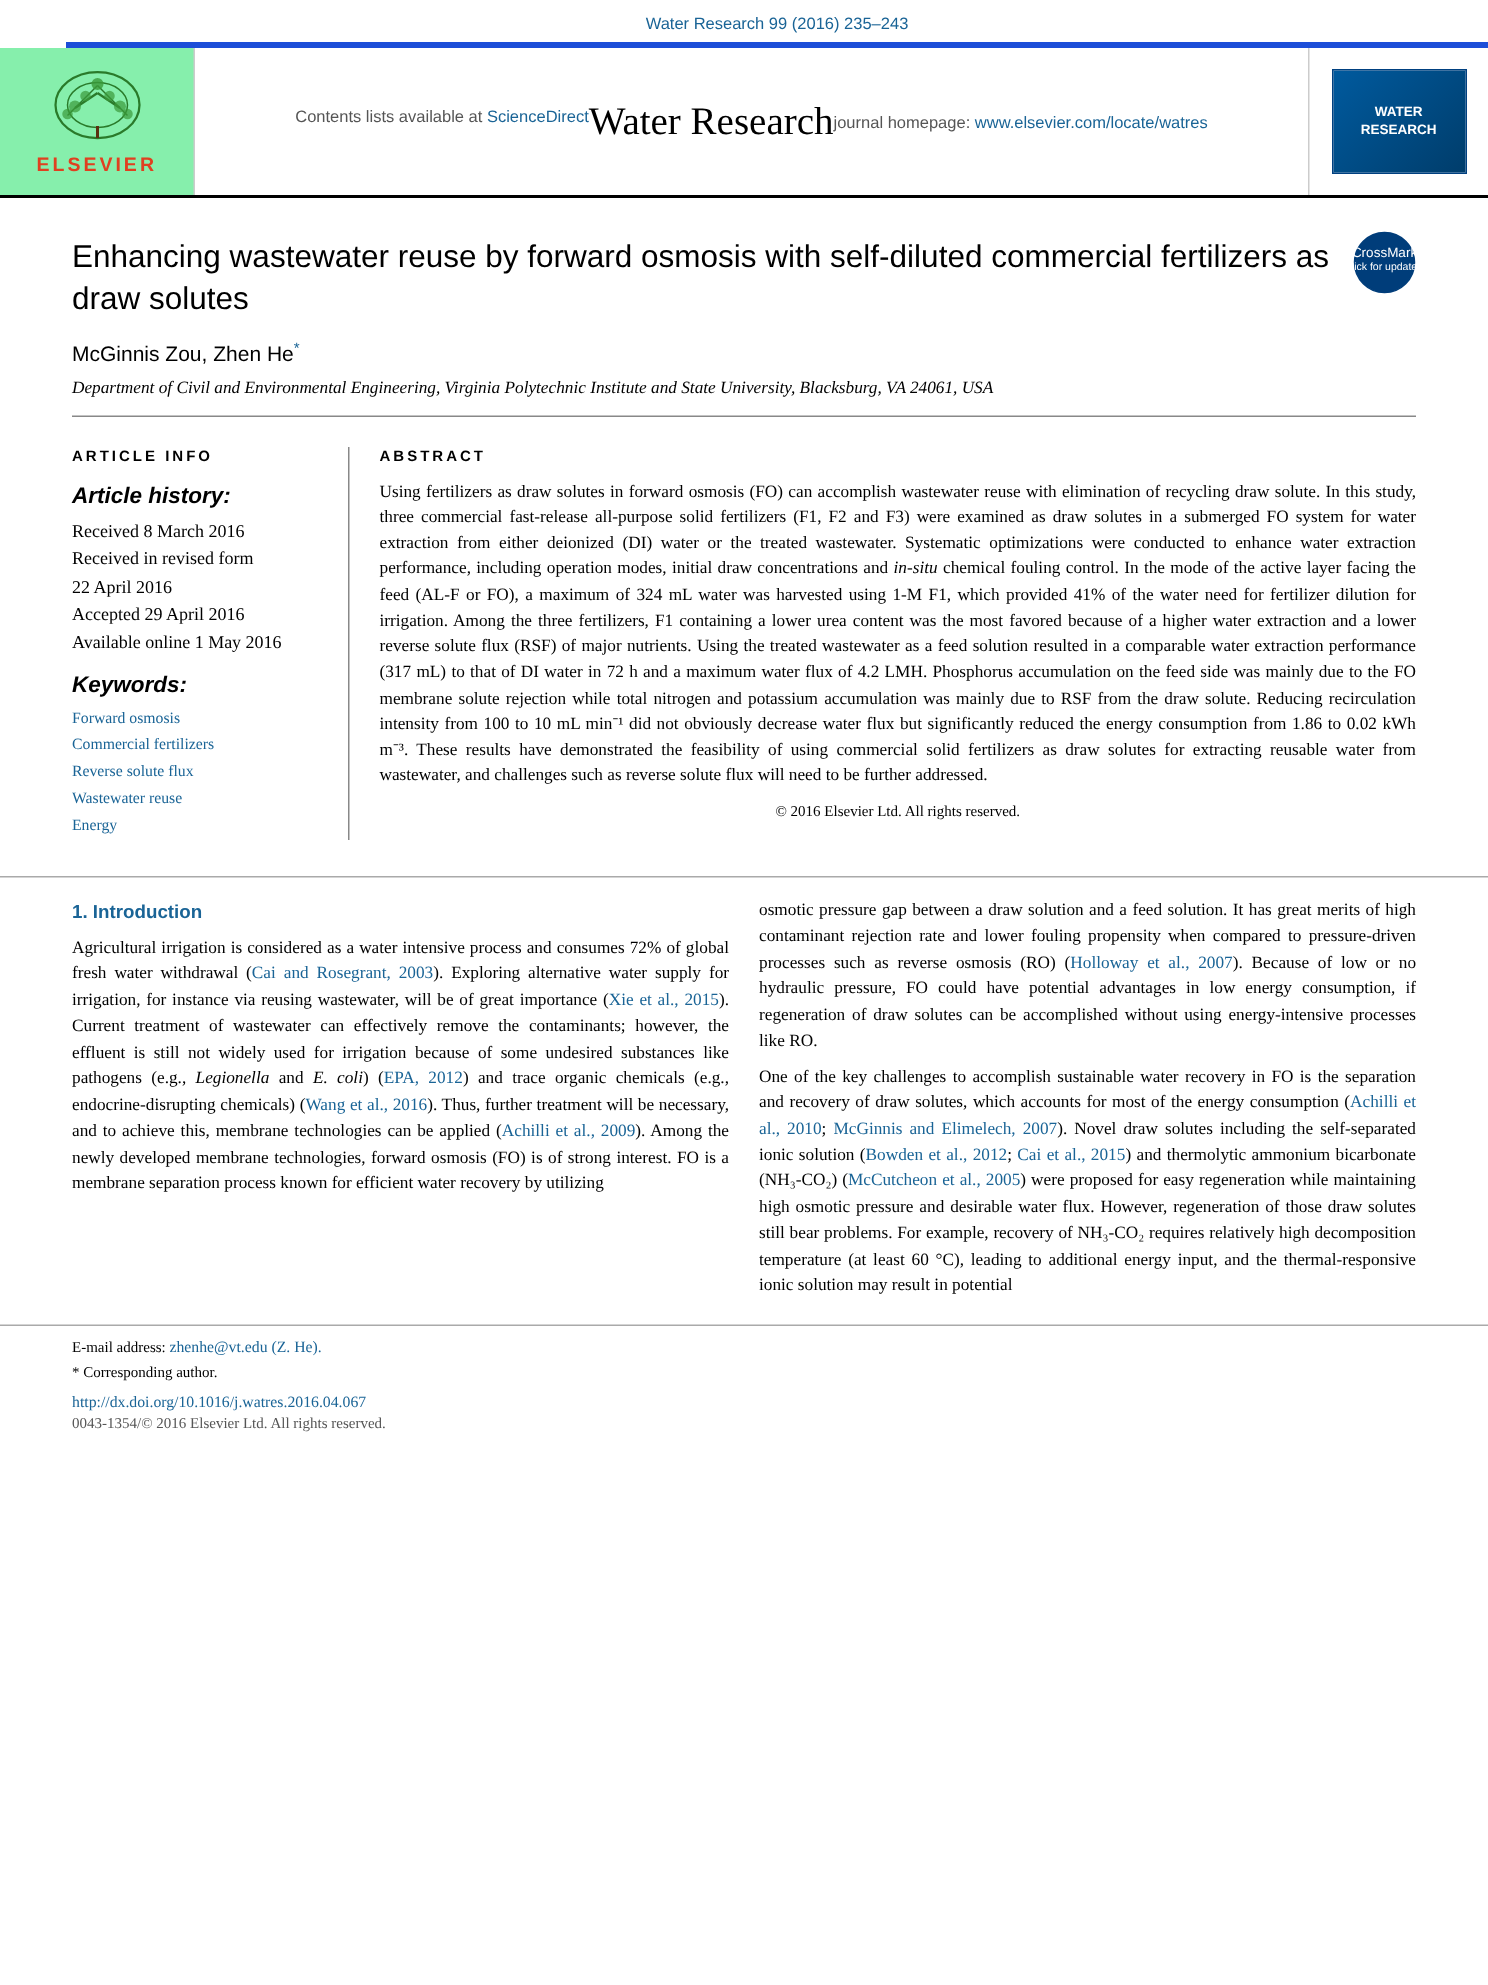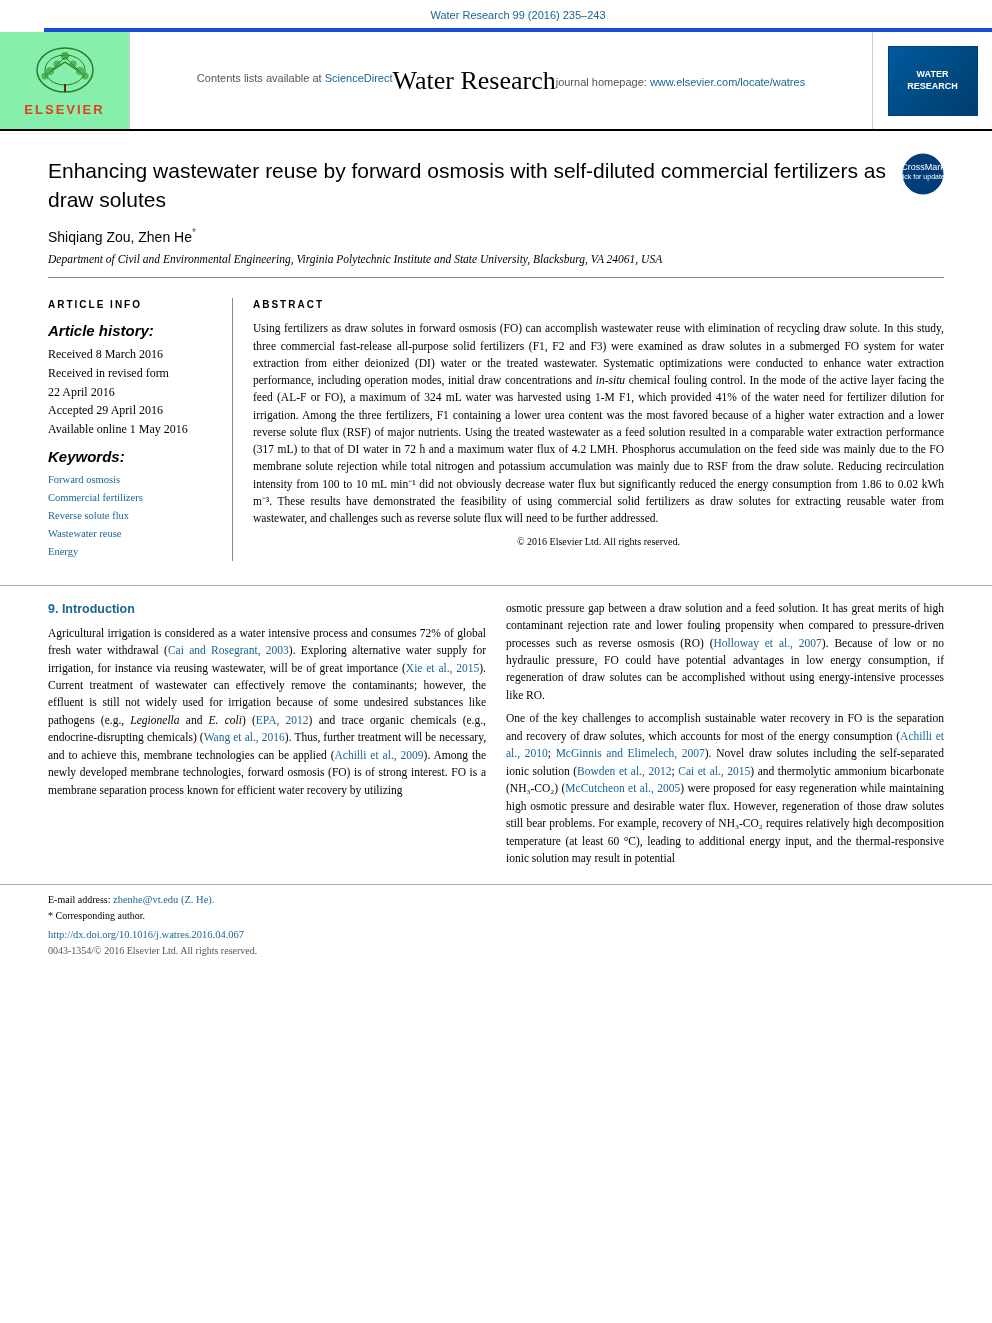--- a/index.html
+++ b/index.html
@@ -354,21 +354,21 @@
     <svg class="crossmark-icon" viewBox="0 0 42 42">
       <circle cx="21" cy="21" r="20" fill="#003d7a" stroke="#003d7a" stroke-width="1"></circle>
       <text x="21" y="17" text-anchor="middle" fill="white" font-size="9" font-family="Arial">CrossMark</text>
       <text x="21" y="26" text-anchor="middle" fill="white" font-size="7" font-family="Arial">click for updates</text>
     </svg>
   </div>
 
   <div class="article-title">Enhancing wastewater reuse by forward osmosis with self-diluted commercial fertilizers as draw solutes</div>
 
   <div class="authors-line">
-    <span>Shiqiang Zou, Zhen He</span><span class="author-sup">*</span>
+    <span>McGinnis Zou, Zhen He</span><span class="author-sup">*</span>
   </div>
 
   <div class="affiliation-line">Department of Civil and Environmental Engineering, Virginia Polytechnic Institute and State University, Blacksburg, VA 24061, USA</div>
 
   <div class="two-col">
 
     <div class="left-col">
       <div class="col-heading">ARTICLE INFO</div>
 
       <div class="info-section-title">Article history:</div>
@@ -400,21 +400,21 @@
 
   </div>
 
 </div>
 
 <hr class="section-divider">
 
 <div class="body-two-col">
 
   <div class="body-col">
-    <div class="section-heading">9. Introduction</div>
+    <div class="section-heading">1. Introduction</div>
     <p class="body-text">
       Agricultural irrigation is considered as a water intensive process and consumes 72% of global fresh water withdrawal (<a class="in-text-link">Cai and Rosegrant, 2003</a>). Exploring alternative water supply for irrigation, for instance via reusing wastewater, will be of great importance (<a class="in-text-link">Xie et al., 2015</a>). Current treatment of wastewater can effectively remove the contaminants; however, the effluent is still not widely used for irrigation because of some undesired substances like pathogens (e.g., <span class="italic">Legionella</span> and <span class="italic">E. coli</span>) (<a class="in-text-link">EPA, 2012</a>) and trace organic chemicals (e.g., endocrine-disrupting chemicals) (<a class="in-text-link">Wang et al., 2016</a>). Thus, further treatment will be necessary, and to achieve this, membrane technologies can be applied (<a class="in-text-link">Achilli et al., 2009</a>). Among the newly developed membrane technologies, forward osmosis (FO) is of strong interest. FO is a membrane separation process known for efficient water recovery by utilizing
     </p>
   </div>
 
   <div class="body-col">
     <p class="body-text">
       osmotic pressure gap between a draw solution and a feed solution. It has great merits of high contaminant rejection rate and lower fouling propensity when compared to pressure-driven processes such as reverse osmosis (RO) (<a class="in-text-link">Holloway et al., 2007</a>). Because of low or no hydraulic pressure, FO could have potential advantages in low energy consumption, if regeneration of draw solutes can be accomplished without using energy-intensive processes like RO.
     </p>
     <p class="body-text">

